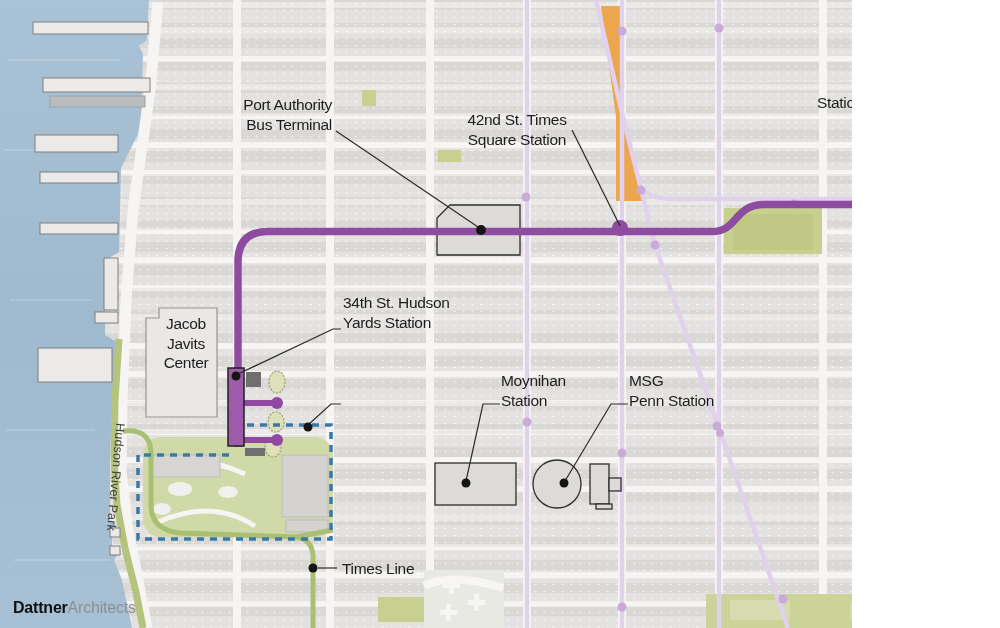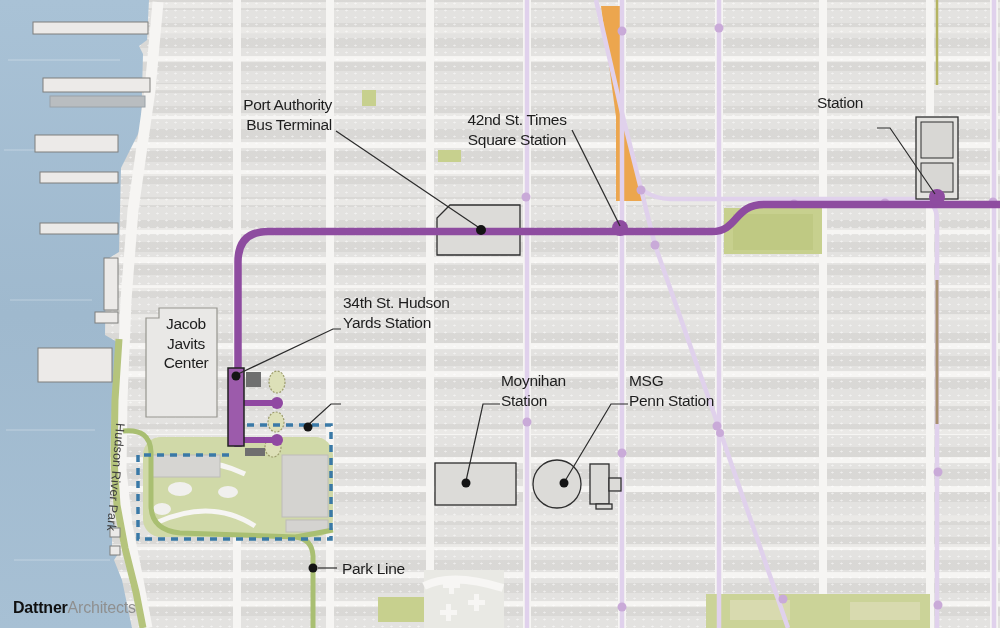--- a/index.html
+++ b/index.html
@@ -1,18 +1,18 @@
 <!DOCTYPE html>
 <html><head>
 <meta charset="utf-8">
 <style>
   html,body{margin:0;padding:0;background:#ffffff;}
   .map{
     position:relative;
-    width:1000px;height:628px;
+    width:852px;height:628px;
     overflow:hidden;
     background:#e3e2e0;
     font-family:"Liberation Sans", sans-serif;
   }
   
   .streets{
     position:absolute;inset:0;
     background-image:
       radial-gradient(rgba(255,255,255,0.55) 0.8px, rgba(255,255,255,0) 1.6px),
       repeating-linear-gradient(to bottom, rgba(130,128,124,0.10) 0 10px, rgba(0,0,0,0) 10px 22.7px),
@@ -265,21 +265,21 @@
     <span>Moynihan</span>
     <span>Station</span>
   </div>
 
   <div class="lbl" style="left:629px;top:371px">
     <span>MSG</span>
     <span>Penn Station</span>
   </div>
 
   <div class="lbl" style="left:342px;top:559px">
-    <span>Park Line</span>
+    <span>Times Line</span>
   </div>
 
   <div class="hrp">Hudson River Park</div>
 
   <div class="logo">
     <span class="b" style="display:inline">Dattner</span><span class="l" style="display:inline">Architects</span>
   </div>
 
 </div>
 

